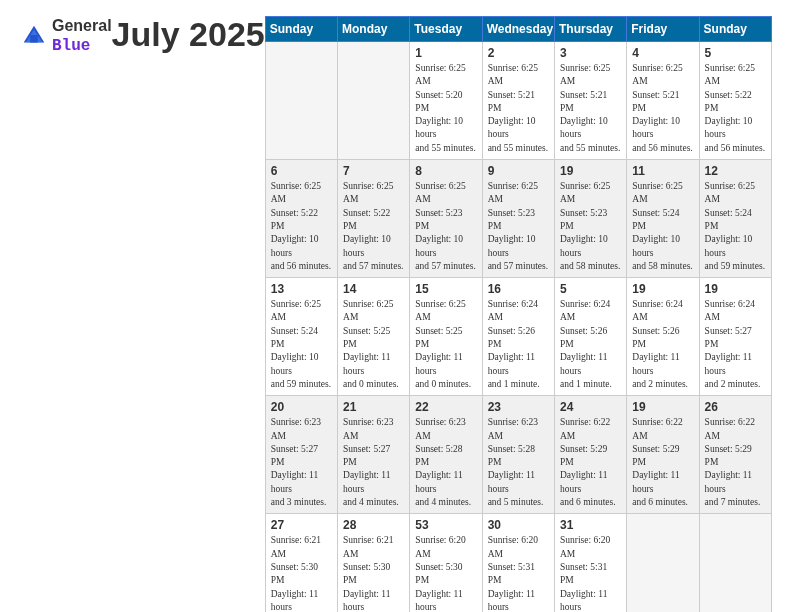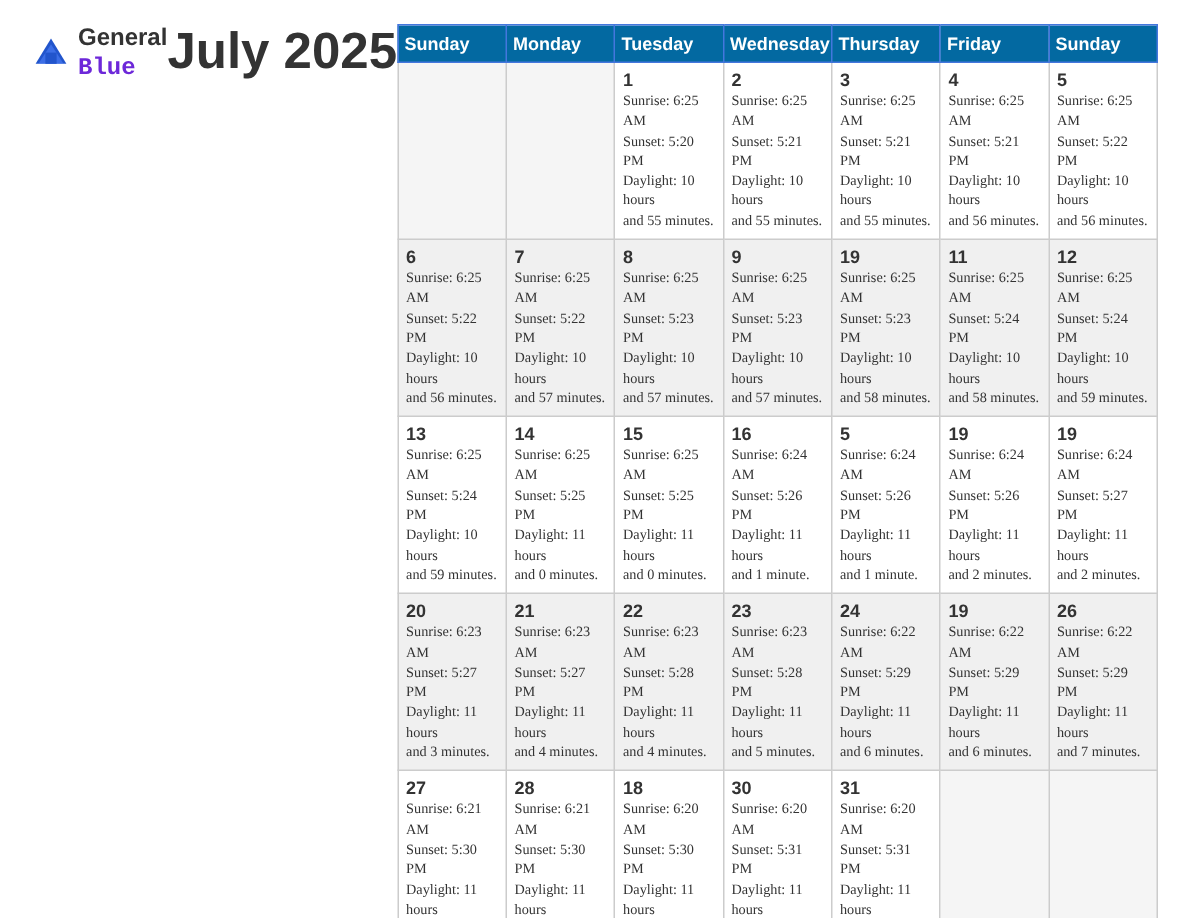--- a/index.html
+++ b/index.html
@@ -331,21 +331,21 @@
 and 8 minutes.</div>
           </td>
           <td>
             <span class="day-number">28</span>
             <div class="day-info" style="white-space: pre-line;">Sunrise: 6:21 AM
 Sunset: 5:30 PM
 Daylight: 11 hours
 and 9 minutes.</div>
           </td>
           <td>
-            <span class="day-number">18</span>
+            <span class="day-number">53</span>
             <div class="day-info" style="white-space: pre-line;">Sunrise: 6:20 AM
 Sunset: 5:30 PM
 Daylight: 11 hours
 and 9 minutes.</div>
           </td>
           <td>
             <span class="day-number">30</span>
             <div class="day-info" style="white-space: pre-line;">Sunrise: 6:20 AM
 Sunset: 5:31 PM
 Daylight: 11 hours

